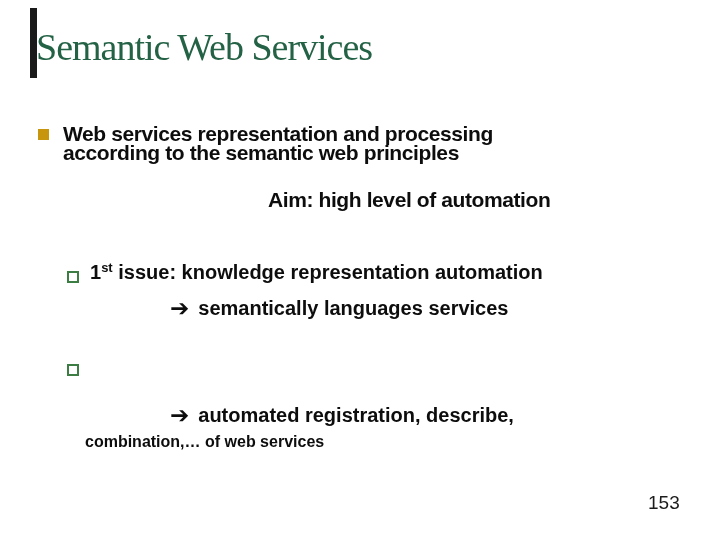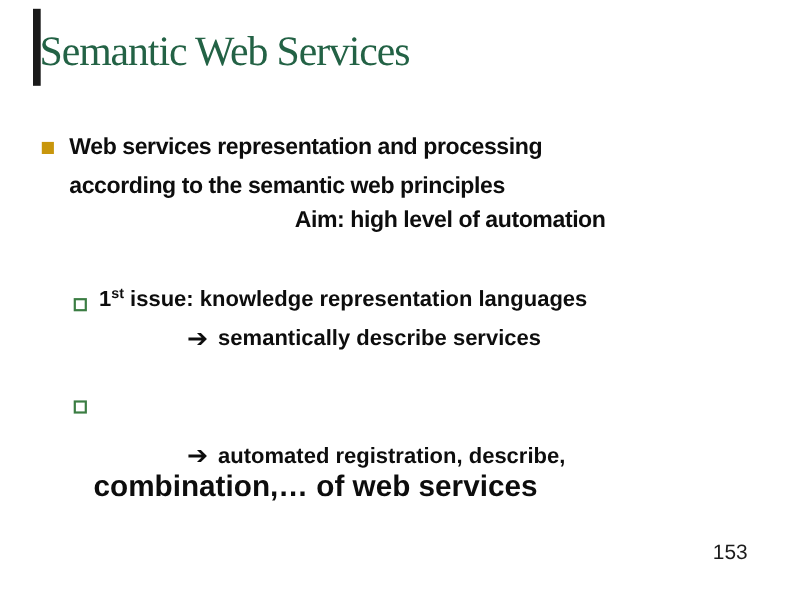--- a/index.html
+++ b/index.html
@@ -61,21 +61,21 @@
   .main-line {
     position: absolute;
     left: 63px;
     font-size: 21px;
     font-weight: bold;
     letter-spacing: -0.4px;
     line-height: 33px;
     white-space: nowrap;
   }
   .main-line.l1 { top: 117px; }
-  .main-line.l2 { top: 152px; text-align: center; }
+  .main-line.l2 { top: 136px; text-align: center; }
   .main-line.aim { left: 238px; top: 183px; margin-left: 30px; }
   .sub-line {
     position: absolute;
     left: 90px;
     font-size: 20px;
     font-weight: bold;
     line-height: 26px;
     white-space: nowrap;
   }
   .sub-line.s1 { top: 259px; }
@@ -99,21 +99,21 @@
   .arrow-glyph {
     font-family: "DejaVu Sans", sans-serif;
     font-size: 23px;
     margin-right: 9px;
     vertical-align: -1px;
   }
   .cont-line {
     position: absolute;
     left: 85px;
     top: 429px;
-    font-size: 27px;
+    font-size: 16px;
     font-weight: bold;
     line-height: 26px;
     white-space: nowrap;
     text-align: right;
   }
   .page-number {
     position: absolute;
     left: 648px;
     top: 492px;
     font-size: 19px;
@@ -130,23 +130,23 @@
   <div class="accent-bar"></div>
 
   <h1 class="title">Semantic Web Services</h1>
 
   <span class="bullet-gold"></span>
   <div class="main-line l1">Web services representation and processing</div>
   <div class="main-line l2">according to the semantic web principles</div>
   <div class="main-line aim">Aim: high level of automation</div>
 
   <span class="bullet-green b1"></span>
-  <div class="sub-line s1"><span>1</span><sup>st</sup><span> issue: knowledge representation languages</span></div>
+  <div class="sub-line s1"><span>1</span><sup>st</sup><span> issue: knowledge representation automation</span></div>
 
-  <div class="arrow-line a1"><span class="arrow-glyph">➔</span><span>semantically describe services</span></div>
+  <div class="arrow-line a1"><span class="arrow-glyph">➔</span><span>semantically languages services</span></div>
 
   <span class="bullet-green b2"></span>
 
   <div class="arrow-line a2"><span class="arrow-glyph">➔</span><span>automated registration, describe,</span></div>
 
   <div class="cont-line">combination,… of web services</div>
 
   <div class="page-number">153</div>
 
 </div>

